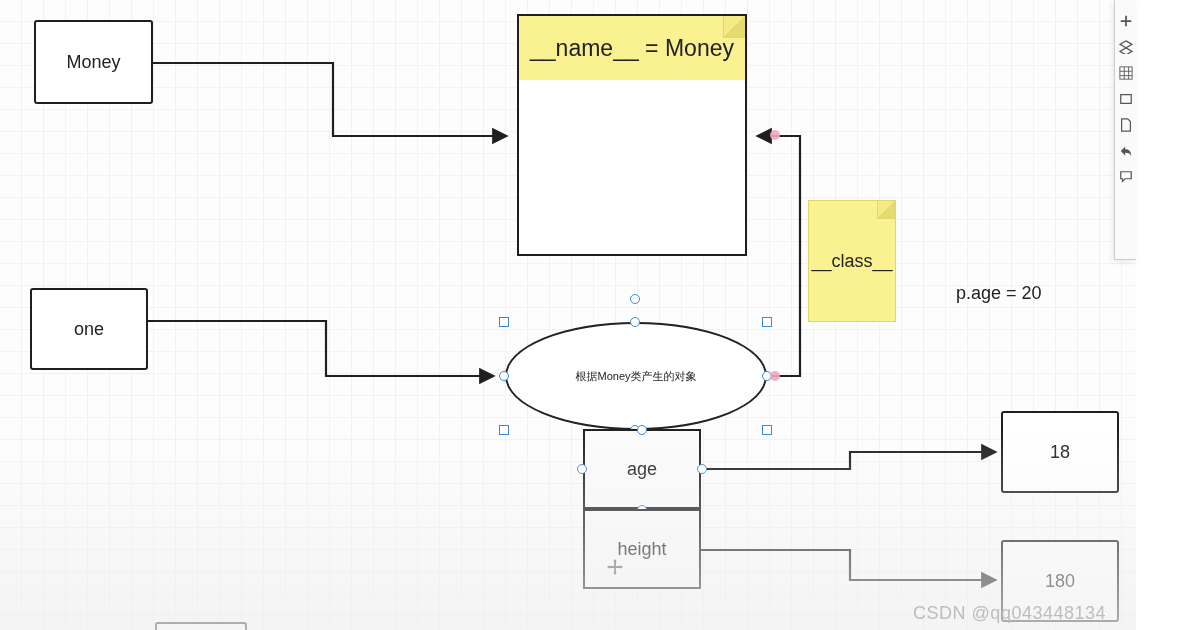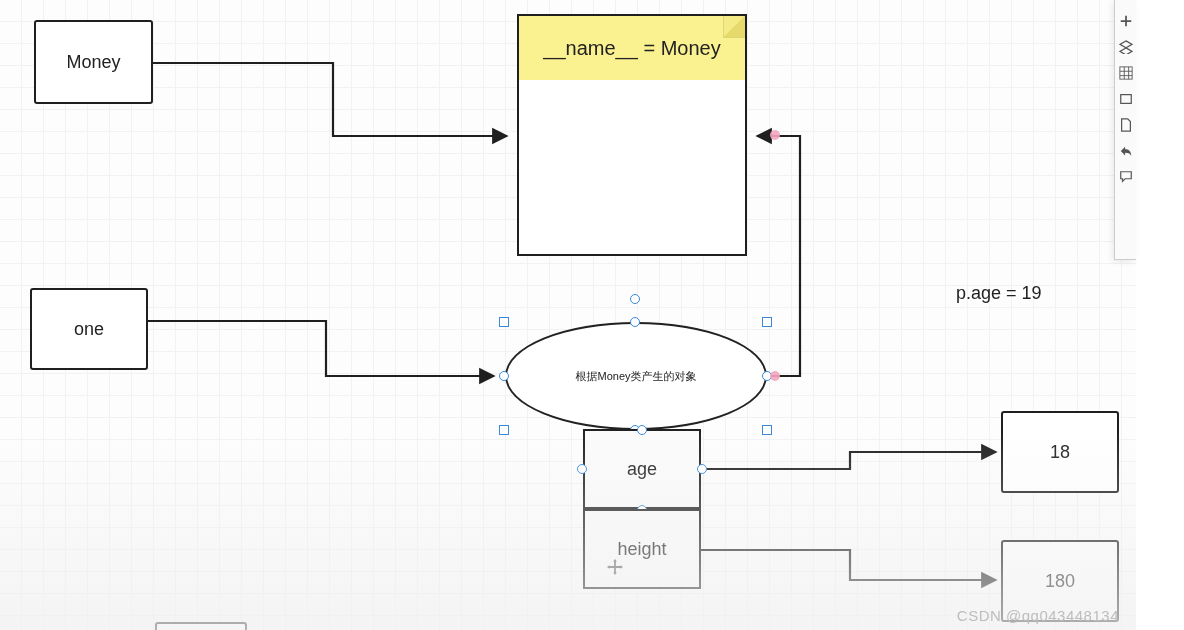--- a/index.html
+++ b/index.html
@@ -41,21 +41,21 @@
   }
   .class-box {
     position: absolute;
     border: 2px solid #1f1f1f;
     background: #fff;
   }
   .class-head {
     height: 64px;
     background: #faf191;
     display:flex; align-items:center; justify-content:center;
-    font-size: 20px; color:#222;
+    font-size: 23px; color:#222;
     position:relative;
   }
   .fold {
     position:absolute; top:0; right:0;
     width:22px; height:22px;
     background: linear-gradient(135deg, #f5eb86 0 50%, #e6da6c 50% 100%);
     border-left:1px solid #e0d670;
     border-bottom:1px solid #e0d670;
   }
   .note {
@@ -77,22 +77,22 @@
     position:absolute;
     border:2px solid #222;
     background:#fbfbfb;
     display:flex; align-items:center; justify-content:center;
     font-size:18px; color:#222;
   }
   .label {
     position:absolute; font-size:18px; color:#222;
   }
   .watermark{
-    position:absolute; right:17px; bottom:6px;
-    font-size:15px; color:#bdbdbd; letter-spacing:.5px; z-index:5;
+    position:absolute; right:30px; bottom:6px;
+    font-size:18px; color:#bdbdbd; letter-spacing:.5px; z-index:5;
   }
   .sel-handle{
     position:absolute; width:10px; height:10px; background:#fff;
     border:1.5px solid #3b88d8;
   }
   .conn-handle{
     position:absolute; width:10px; height:10px; border-radius:50%;
     background:#fff; border:1.5px solid #3b88d8;
   }
   .pink-dot{position:absolute; width:10px; height:10px; border-radius:50%; background:#f3a5bf; opacity:.9;}
@@ -141,20 +141,24 @@
     <span>one</span>
   </div>
 
   <div class="class-box" style="left:517px; top:14px; width:230px; height:242px;">
     <div class="class-head">
       <span>__name__ = Money</span>
       <div class="fold"></div>
     </div>
   </div>
 
+  <div class="note" style="left:808px; top:200px; width:88px; height:122px;">
+    <span>__class__</span>
+    <div class="fold" style="width:18px;height:18px;"></div>
+  </div>
 
   <div class="ellipse" style="left:505px; top:322px; width:262px; height:108px;">
     <span>根据Money类产生的对象</span>
   </div>
 
   <div class="sel-handle" style="left:499px; top:317px;"></div>
   <div class="sel-handle" style="left:762px; top:317px;"></div>
   <div class="sel-handle" style="left:499px; top:425px;"></div>
   <div class="sel-handle" style="left:762px; top:425px;"></div>
   <div class="conn-handle" style="left:630px; top:294px;"></div>
@@ -181,21 +185,21 @@
     <path d="M10 1 L12 4 H11 V9 H16 V8 L19 10 L16 12 V11 H11 V16 H12 L10 19 L8 16 H9 V11 H4 V12 L1 10 L4 8 V9 H9 V4 H8 Z" fill="#666"></path>
   </svg>
 
   <div class="box" style="left:1001px; top:411px; width:118px; height:82px;">
     <span>18</span>
   </div>
   <div class="box" style="left:1001px; top:540px; width:118px; height:82px;">
     <span>180</span>
   </div>
 
-  <div class="label" style="left:956px; top:283px;">p.age = 19</div>
+  <div class="label" style="left:956px; top:283px;">p.age = 20</div>
 
   <div class="box" style="left:155px; top:622px; width:92px; height:16px; border-bottom:none;"></div>
 
   <div class="watermark">CSDN @qq043448134</div>
 
   <div class="toolbar">
     <svg class="ti" viewBox="0 0 16 16">
         <path d="M7 2h2v5h5v2H9v5H7V9H2V7h5z" fill="currentColor"></path>
       </svg>
     <svg class="ti" viewBox="0 0 16 16">

